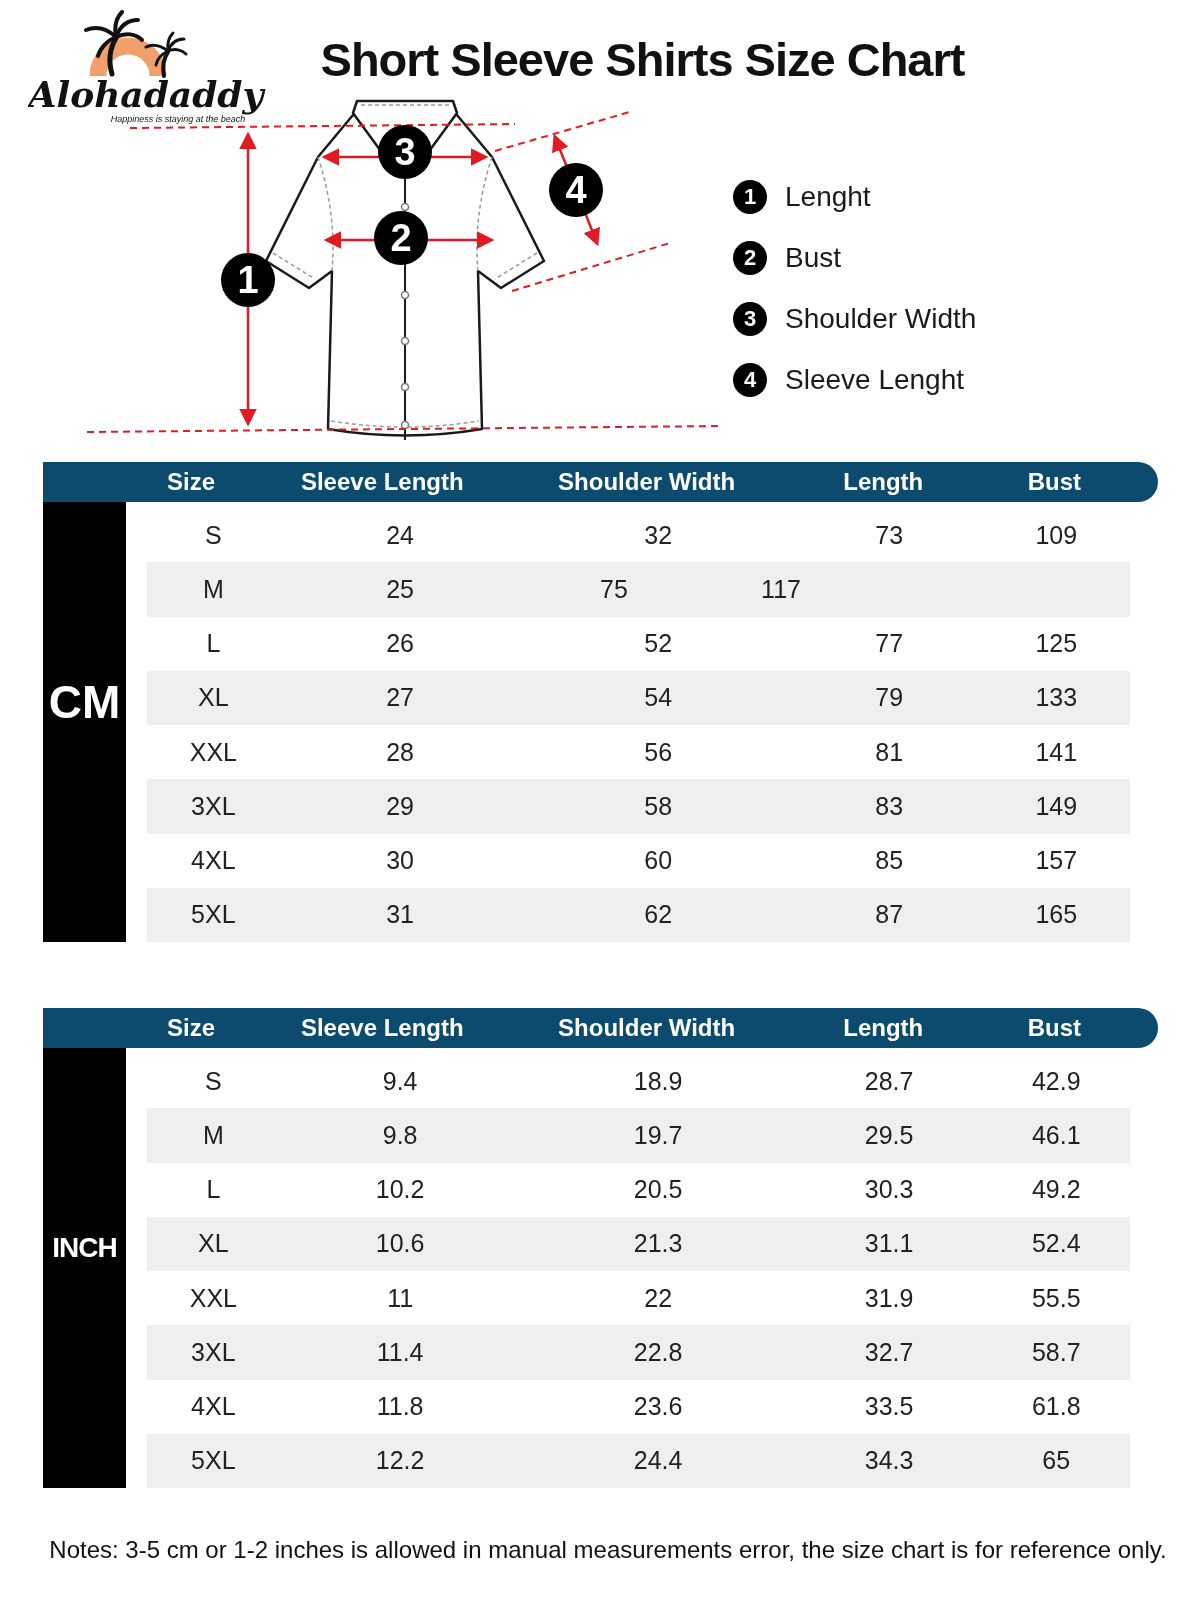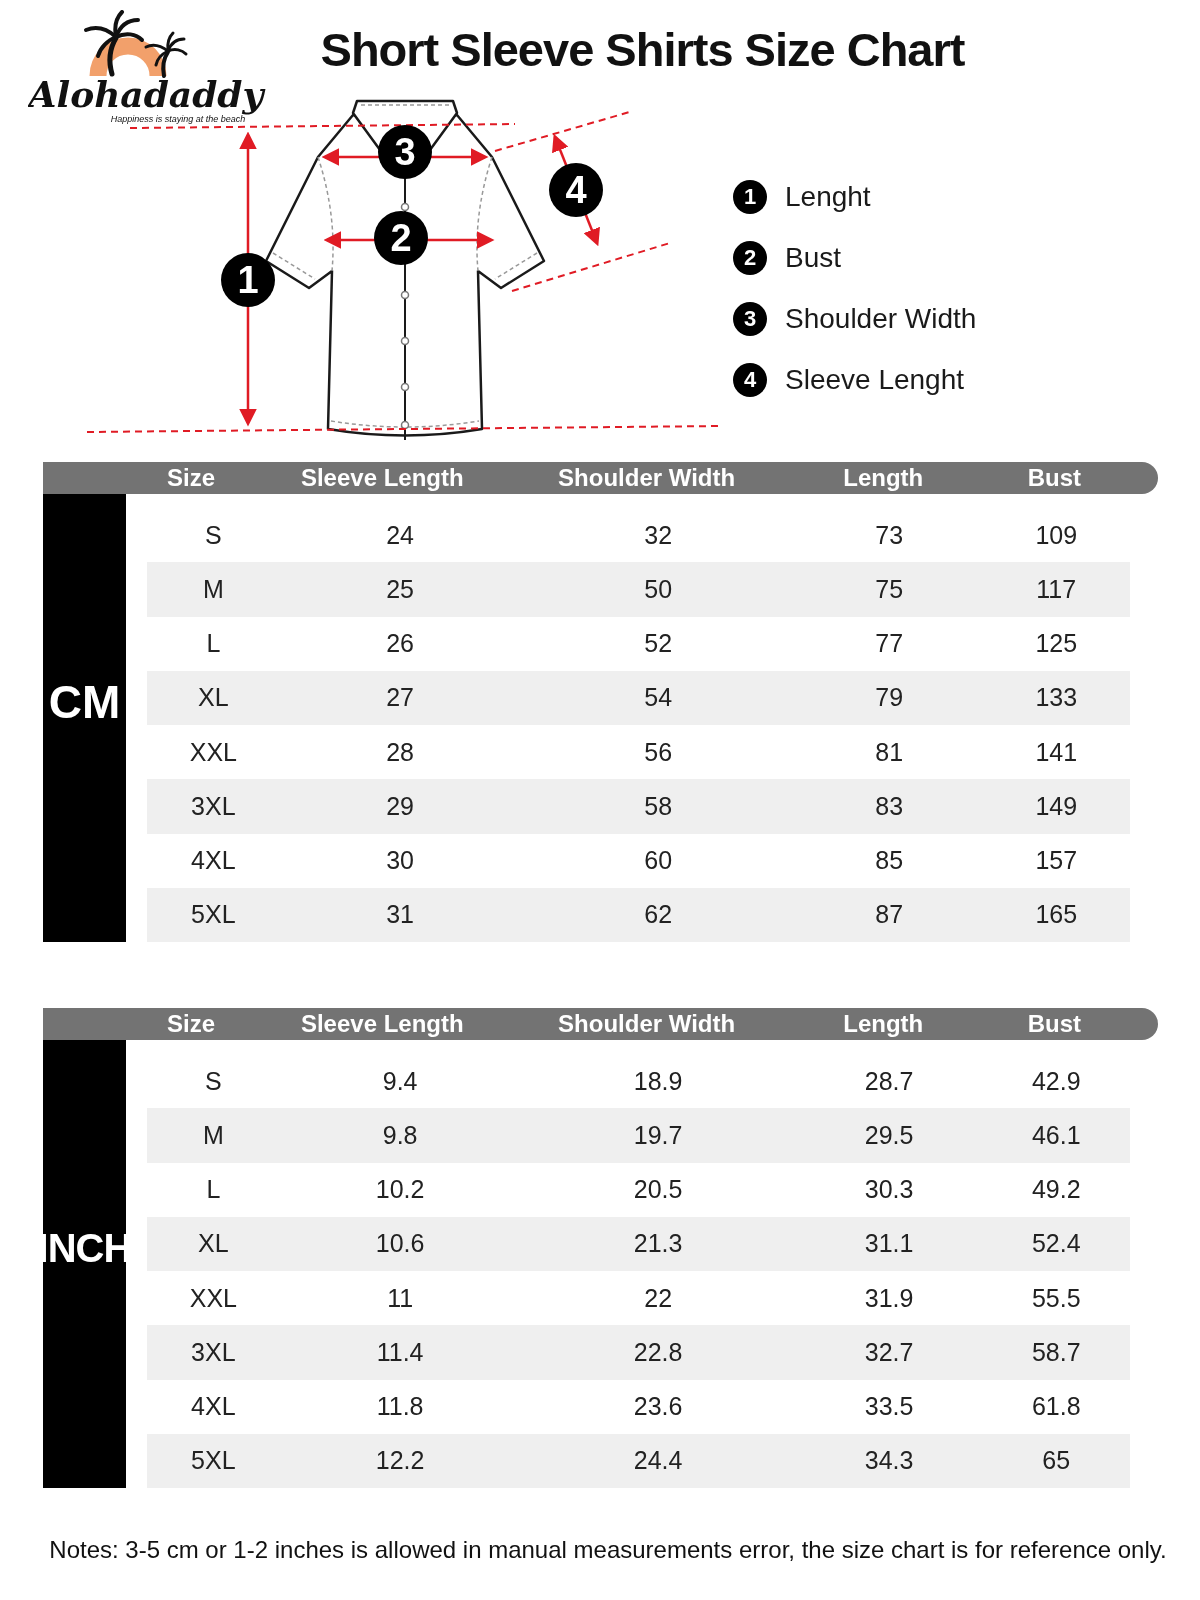--- a/index.html
+++ b/index.html
@@ -6,21 +6,21 @@
   html, body { margin: 0; padding: 0; background: #fff; }
   .page {
     position: relative; width: 1200px; height: 1600px; background: #fff;
     font-family: "Liberation Sans", sans-serif; color: #1a1a1a; overflow: hidden;
   }
 
   
   .logo { position: absolute; left: 28px; top: 10px; width: 245px; height: 118px; text-decoration: underline; }
   .logo svg { width: 100%; height: 100%; }
   .page-title {
-    position: absolute; left: 270px; top: 22px; width: 745px; margin: 0;
+    position: absolute; left: 270px; top: 32px; width: 745px; margin: 0;
     font-size: 47px; font-weight: 700; letter-spacing: -1px; text-align: center; color: #111;
   }
 
   
   .diagram { position: absolute; left: 85px; top: 95px; width: 640px; height: 360px; }
 
   
   .legend { position: absolute; left: 733px; top: 180px; display: flex; flex-direction: column; gap: 27px; }
   .legend-item { display: flex; align-items: center; gap: 18px; }
   .lnum {
@@ -30,23 +30,23 @@
   }
   .llabel { font-size: 28px; color: #1a1a1a; }
 
   
   .size-table { position: absolute; left: 43px; width: 1115px; height: 480px; }
   .unit-label {
     position: absolute; left: 0; top: 0; width: 83px; height: 100%; background: #000;
     color: #fff; font-weight: 700; display: flex; align-items: center; justify-content: center;
   }
   .unit-cm { font-size: 46px; }
-  .unit-inch { font-size: 40px; letter-spacing: -1px; }
+  .unit-inch { font-size: 28px; letter-spacing: -1px; }
   .header-bar {
-    position: absolute; left: 0; top: 0; right: 0; height: 32px; background: #737373;
+    position: absolute; left: 0; top: 0; right: 0; height: 40px; background: #0c4a6e;
     border-radius: 0 26px 26px 0; display: flex; align-items: center;
     padding-left: 80px; padding-right: 28px;
   }
   .hcell { color: #fff; font-weight: 700; font-size: 24px; text-align: center; }
   .rows { position: absolute; left: 104px; top: 46px; right: 28px; bottom: 0; display: flex; flex-direction: column; }
   .trow { flex: 1; display: flex; align-items: center; background: #fff; }
   .trow:nth-child(even) { background: #efefef; }
   .tcell { font-size: 25px; color: #222; text-align: center; }
   .c0 { width: 13.5%; } .c1 { width: 24.5%; } .c2 { width: 28%; } .c3 { width: 19%; } .c4 { width: 15%; }
 
@@ -177,21 +177,20 @@
       <div class="trow">
           <div class="tcell c0">S</div>
           <div class="tcell c1">24</div>
           <div class="tcell c2">32</div>
           <div class="tcell c3">73</div>
           <div class="tcell c4">109</div>
         </div>
         <div class="trow">
           <div class="tcell c0">M</div>
           <div class="tcell c1">25</div>
-          <div class="tcell c2">50</div>
           <div class="tcell c3">75</div>
           <div class="tcell c4">117</div>
         </div>
         <div class="trow">
           <div class="tcell c0">L</div>
           <div class="tcell c1">26</div>
           <div class="tcell c2">52</div>
           <div class="tcell c3">77</div>
           <div class="tcell c4">125</div>
         </div>

